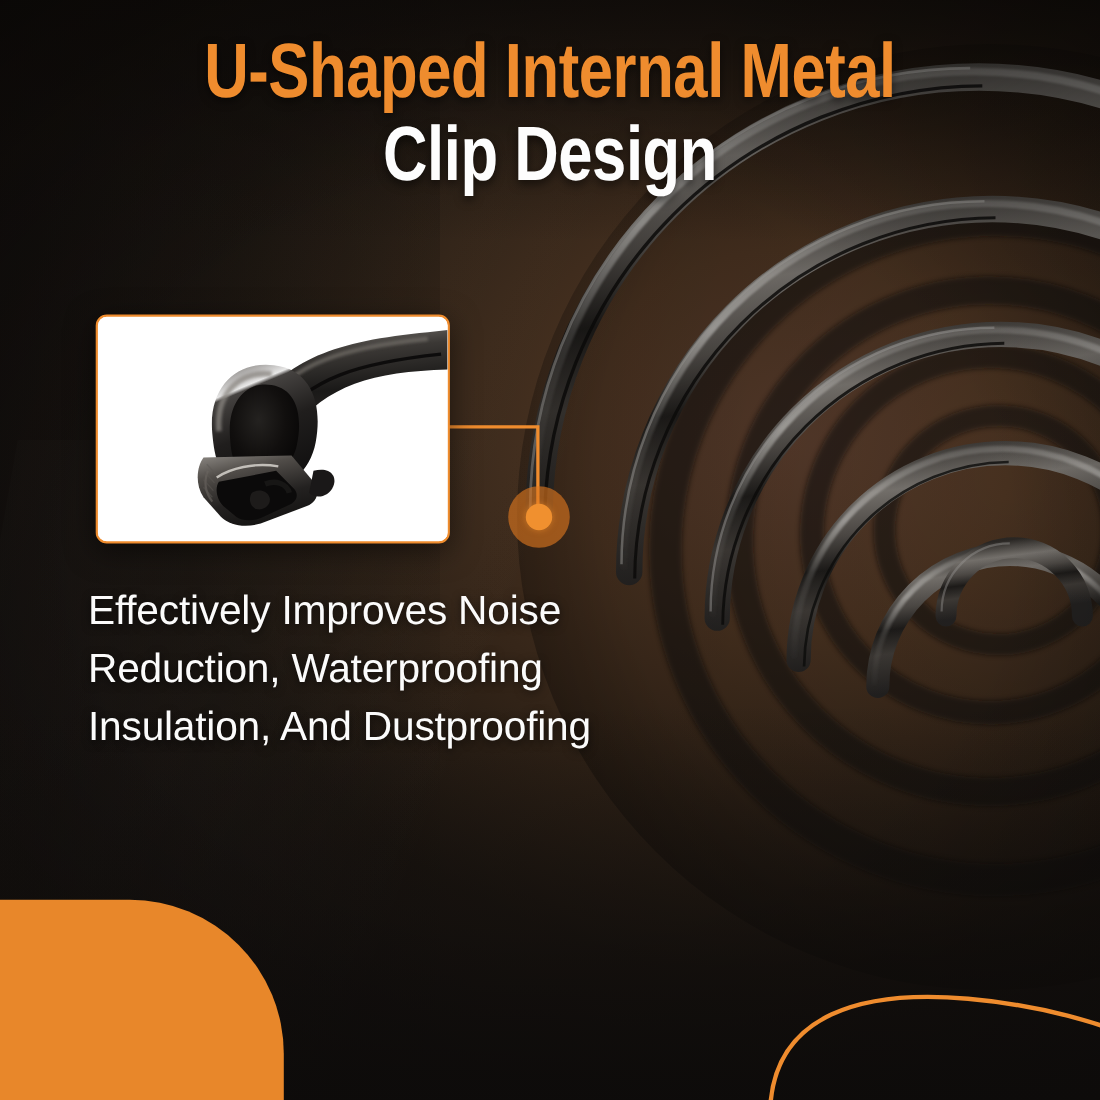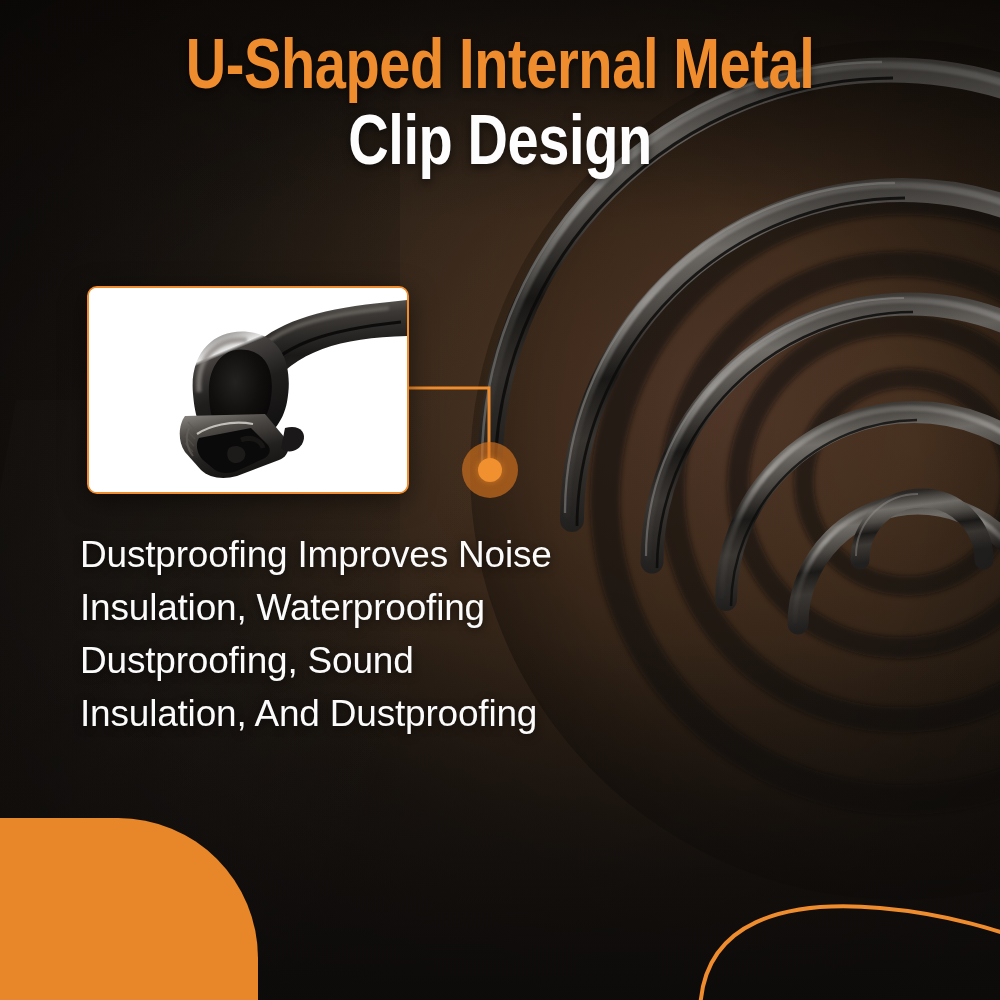--- a/index.html
+++ b/index.html
@@ -309,19 +309,18 @@
         <path d="M 97 141 L 106 151"></path>
         <path d="M 96 148 L 105 158"></path>
         <path d="M 96 155 L 104 164"></path>
       </g>
 
       <path d="M 196 140 C 210 136, 218 144, 214 154 C 210 164, 198 166, 192 160 Z" fill="#1a1818"></path>
     </svg>
   </div>
 
   <div class="body-copy">
-    <p>Dustproofing Improves Noise</p>
-    <p>Insulation, Waterproofing</p>
-    <p>Dustproofing, Sound</p>
+    <p>Effectively Improves Noise</p>
+    <p>Reduction, Waterproofing</p>
     <p>Insulation, And Dustproofing</p>
   </div>
 
 </div>
 
 </body></html>

